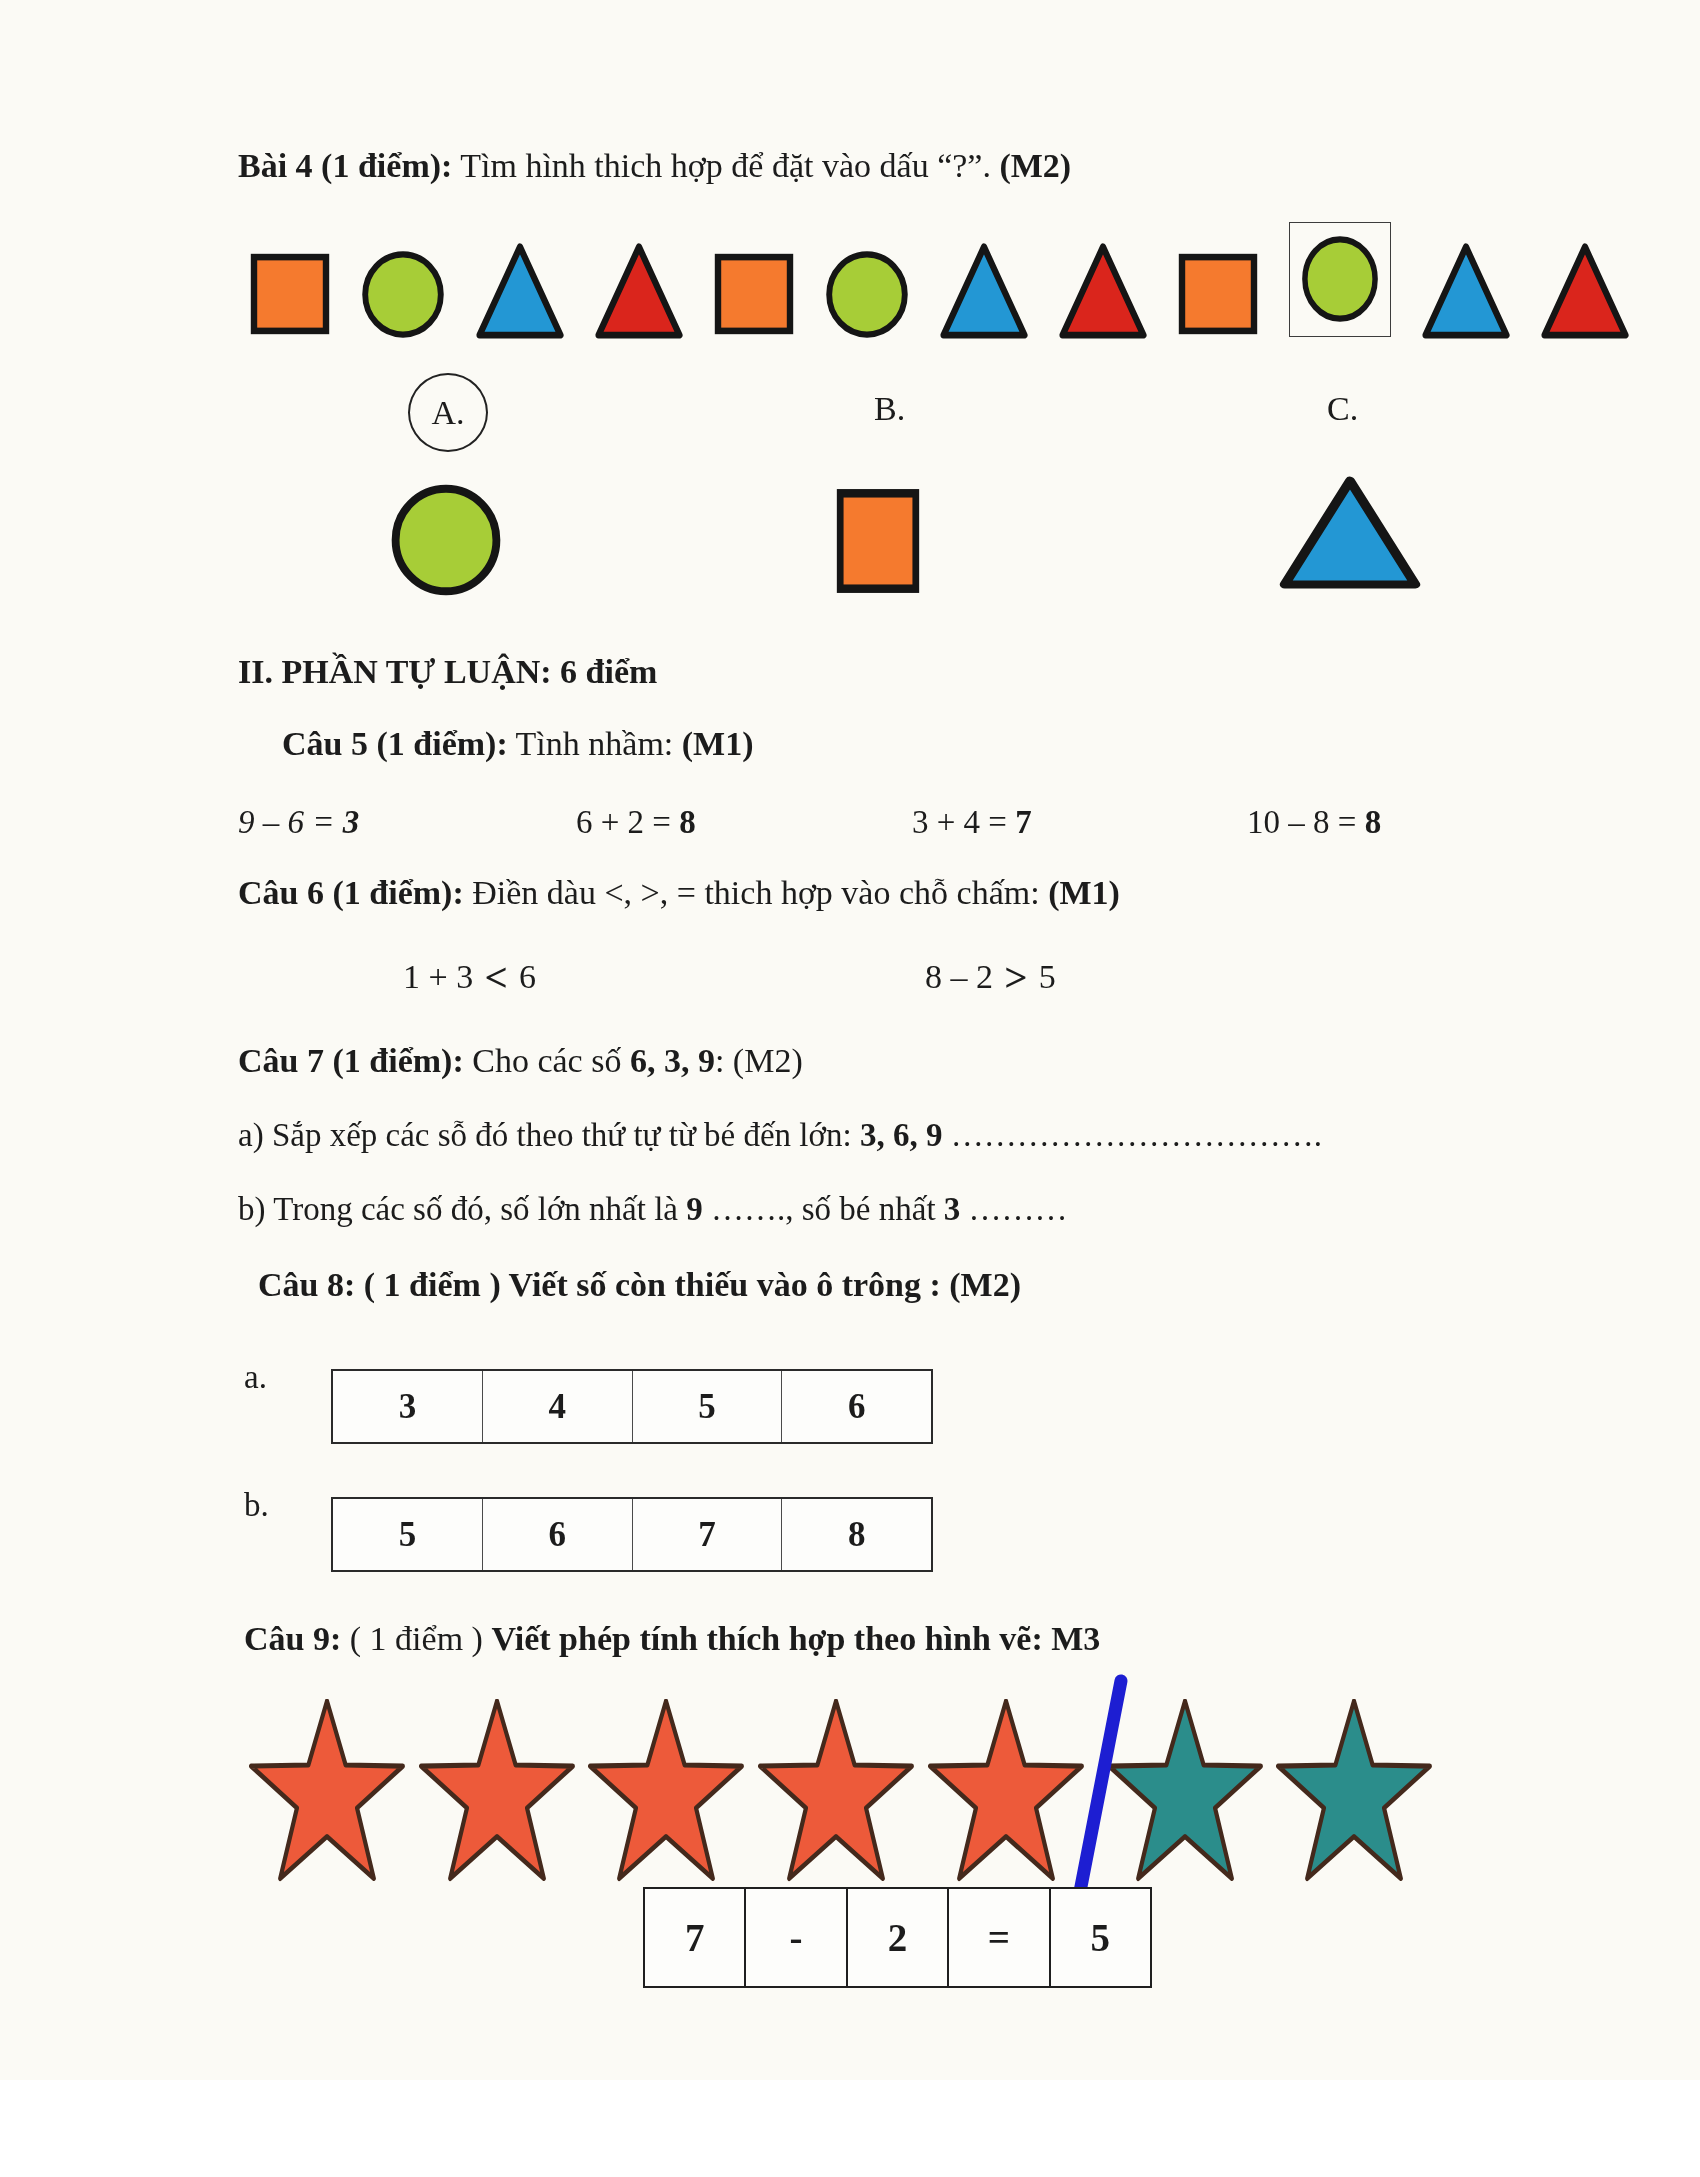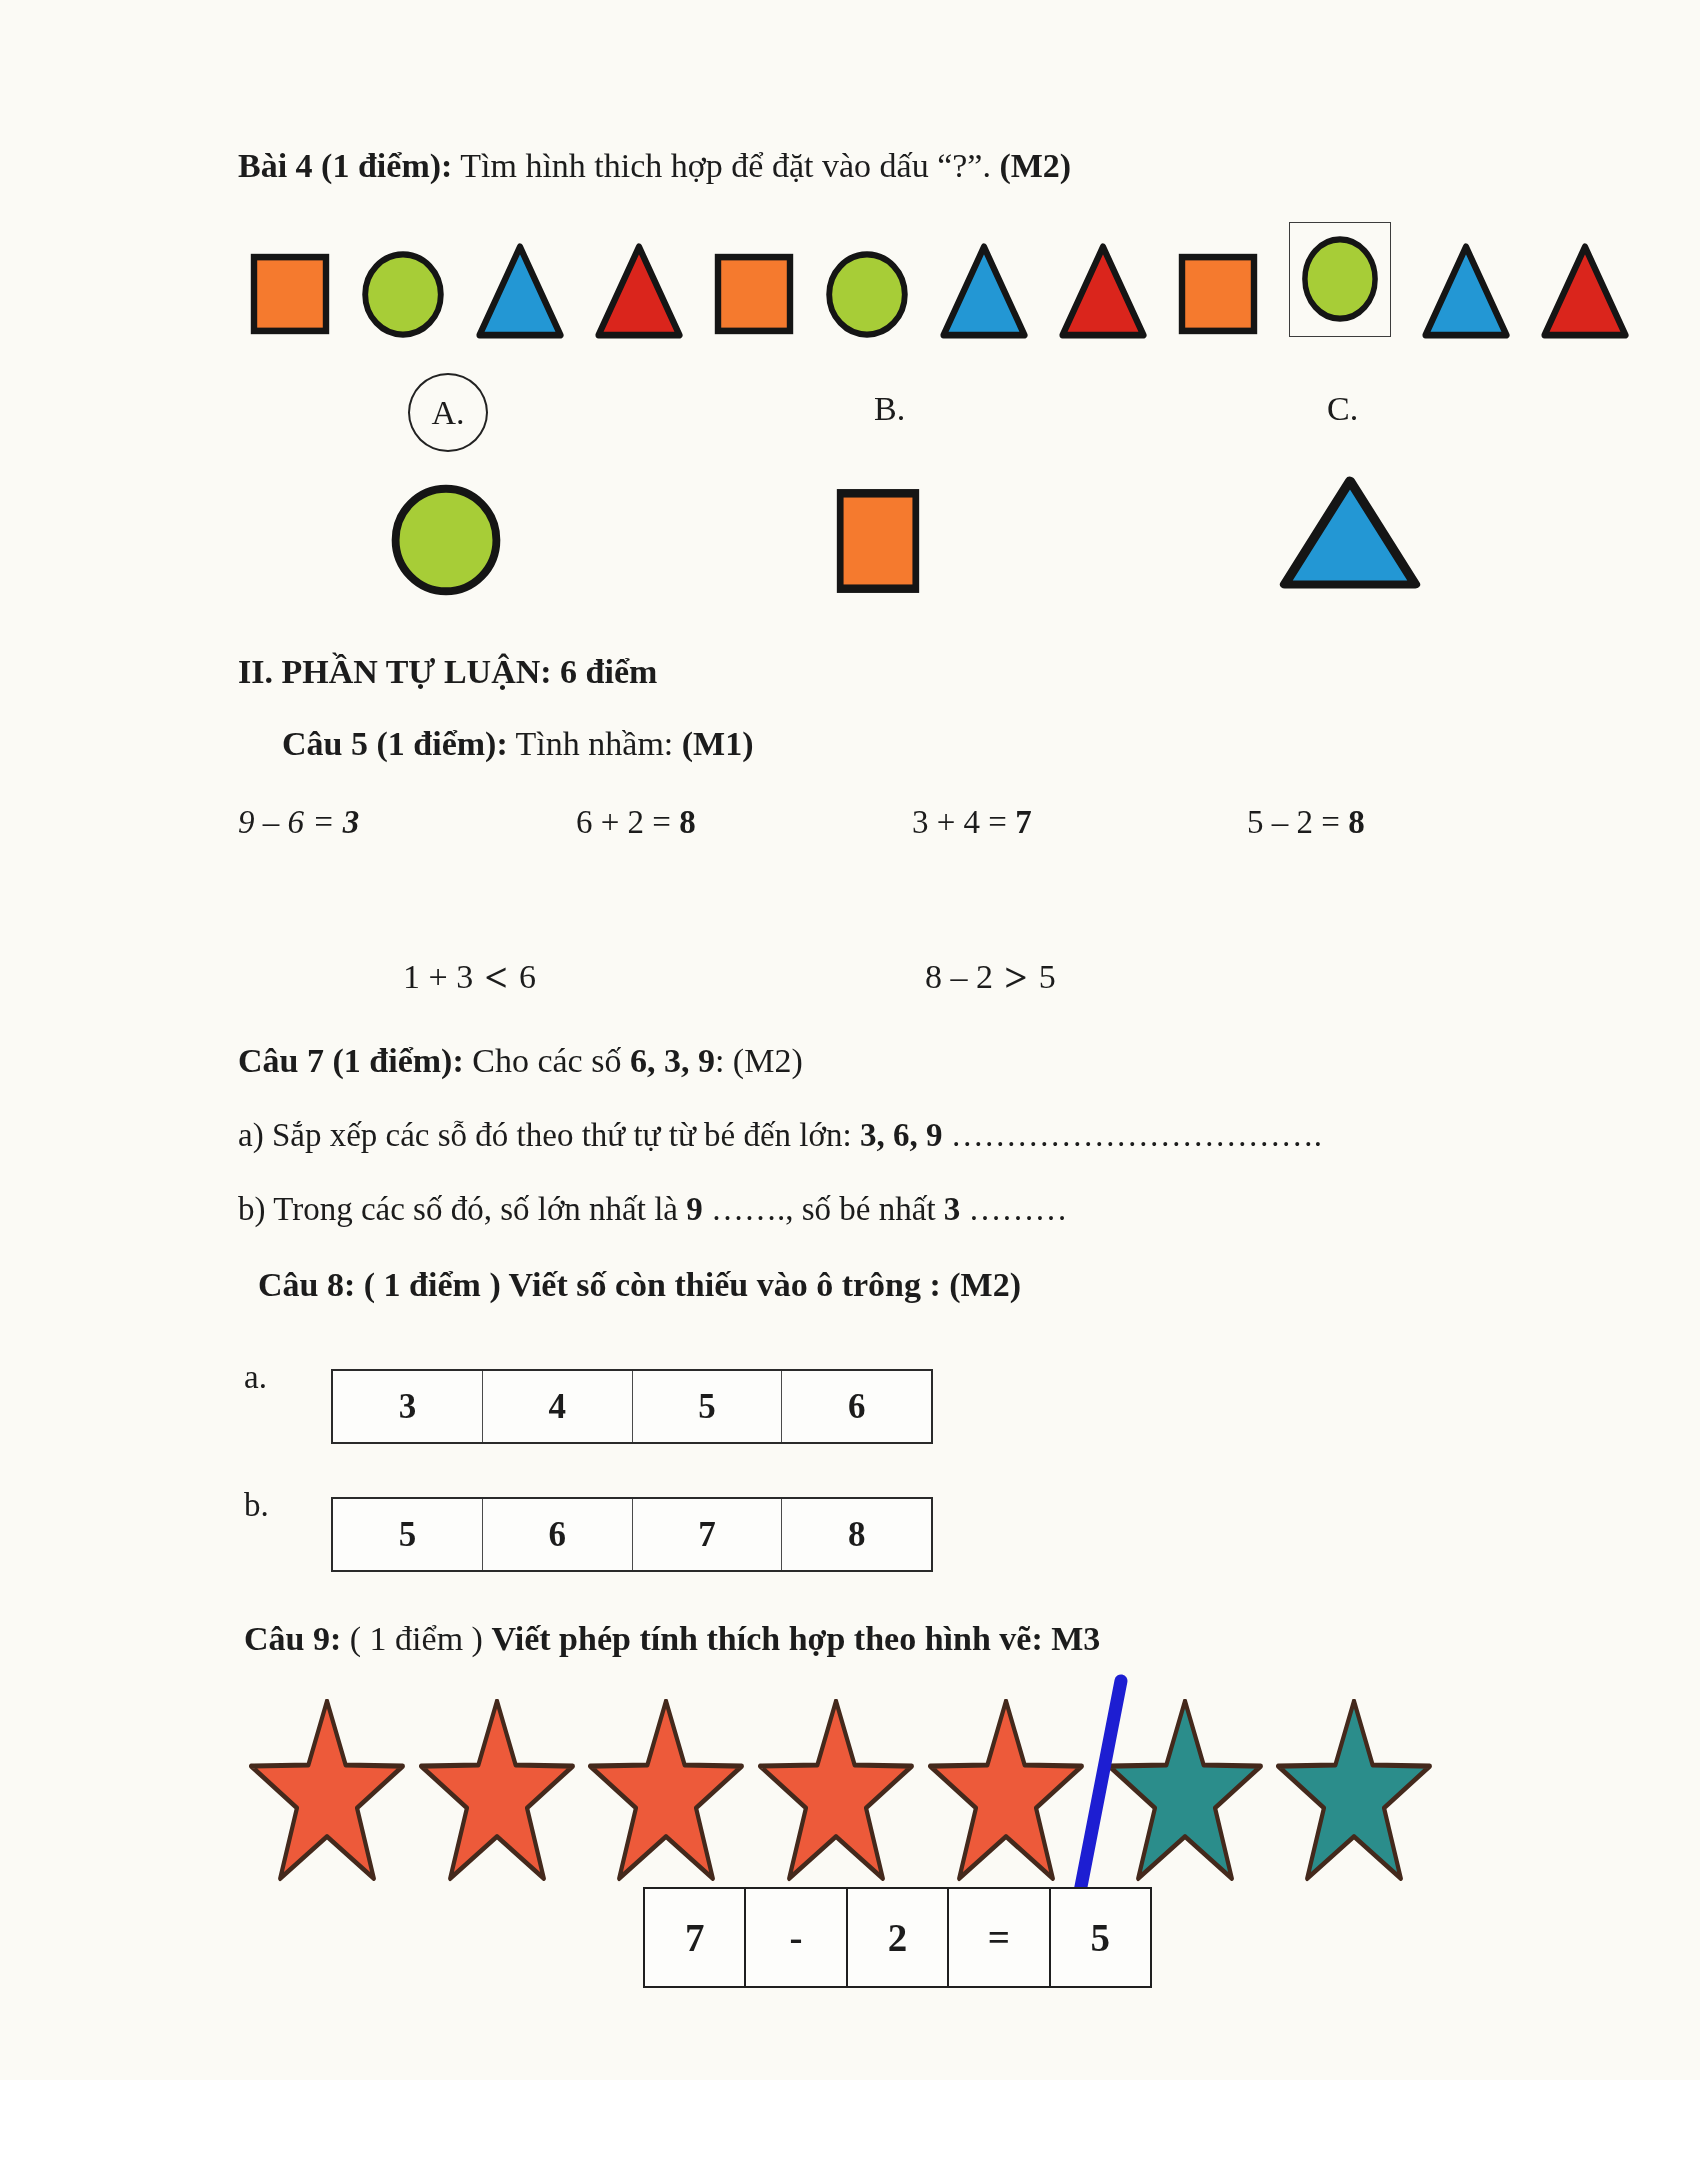--- a/index.html
+++ b/index.html
@@ -185,23 +185,26 @@
   <div class="abs eq" style="left:238px;top:804px;font-style:italic;">
     <span>9 – 6 = </span><span class="b">3</span>
   </div>
   <div class="abs eq" style="left:576px;top:804px;">
     <span>6 + 2 = </span><span class="b">8</span>
   </div>
   <div class="abs eq" style="left:912px;top:804px;">
     <span>3 + 4 = </span><span class="b">7</span>
   </div>
   <div class="abs eq" style="left:1247px;top:804px;">
-    <span>5 – 2 = </span><span class="b">8</span>
-  </div>
-
+    <span>10 – 8 = </span><span class="b">8</span>
+  </div>
+
+  <div class="abs heading" style="left:238px;top:874px;">
+    <span class="b">Câu 6 (1 điểm):</span><span> Điền dàu &lt;, &gt;, = thich hợp vào chỗ chấm: </span><span class="b">(M1)</span>
+  </div>
   <div class="abs cmp" style="left:403px;top:953px;">
     <span>1 + 3</span><span class="op">&lt;</span><span>6</span>
   </div>
   <div class="abs cmp" style="left:925px;top:953px;">
     <span>8 – 2</span><span class="op">&gt;</span><span>5</span>
   </div>
 
   <div class="abs heading" style="left:238px;top:1042px;">
     <span class="b">Câu 7 (1 điểm):</span><span> Cho các số </span><span class="b">6, 3, 9</span><span>: (M2)</span>
   </div>

